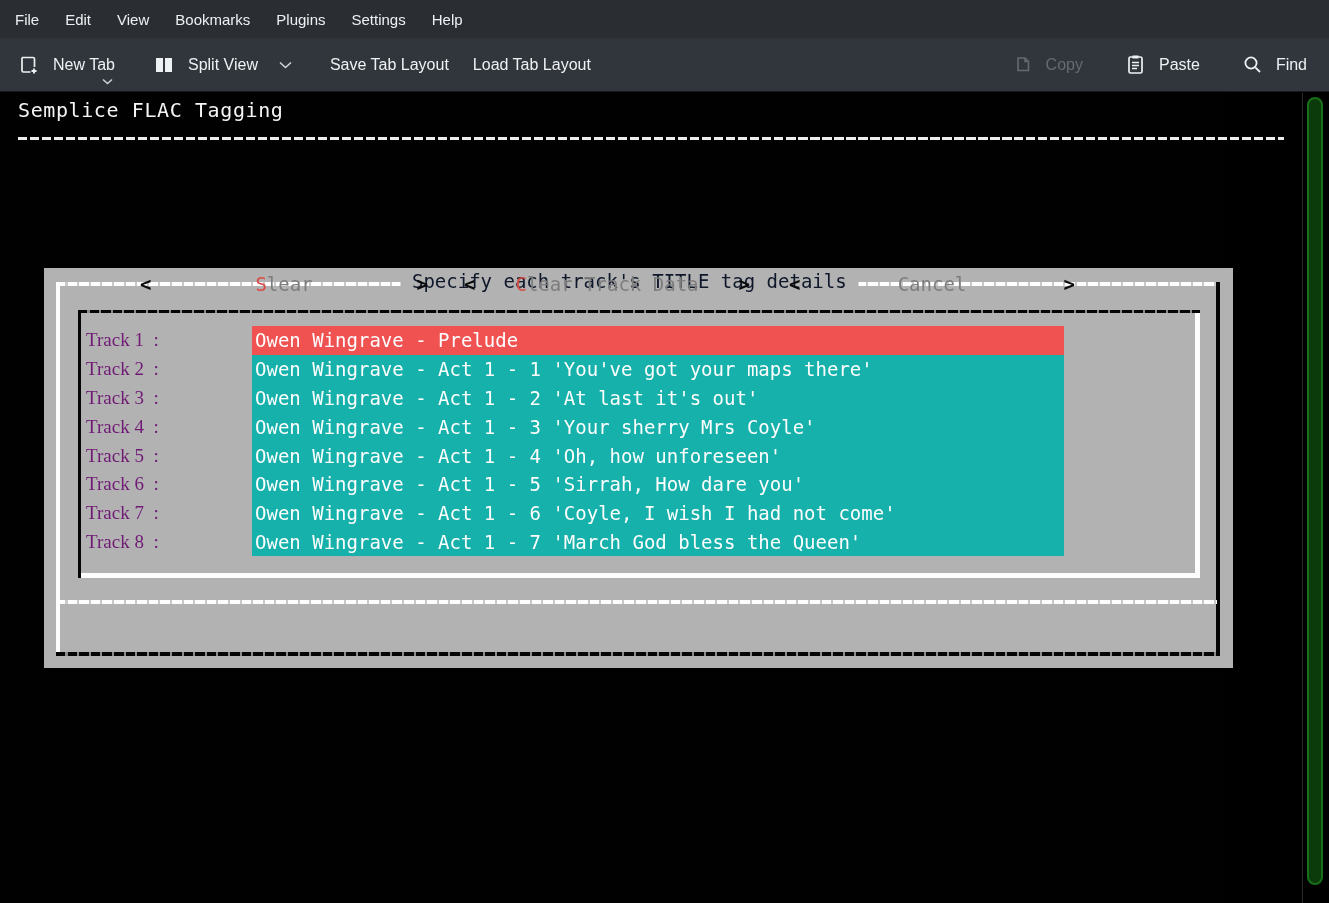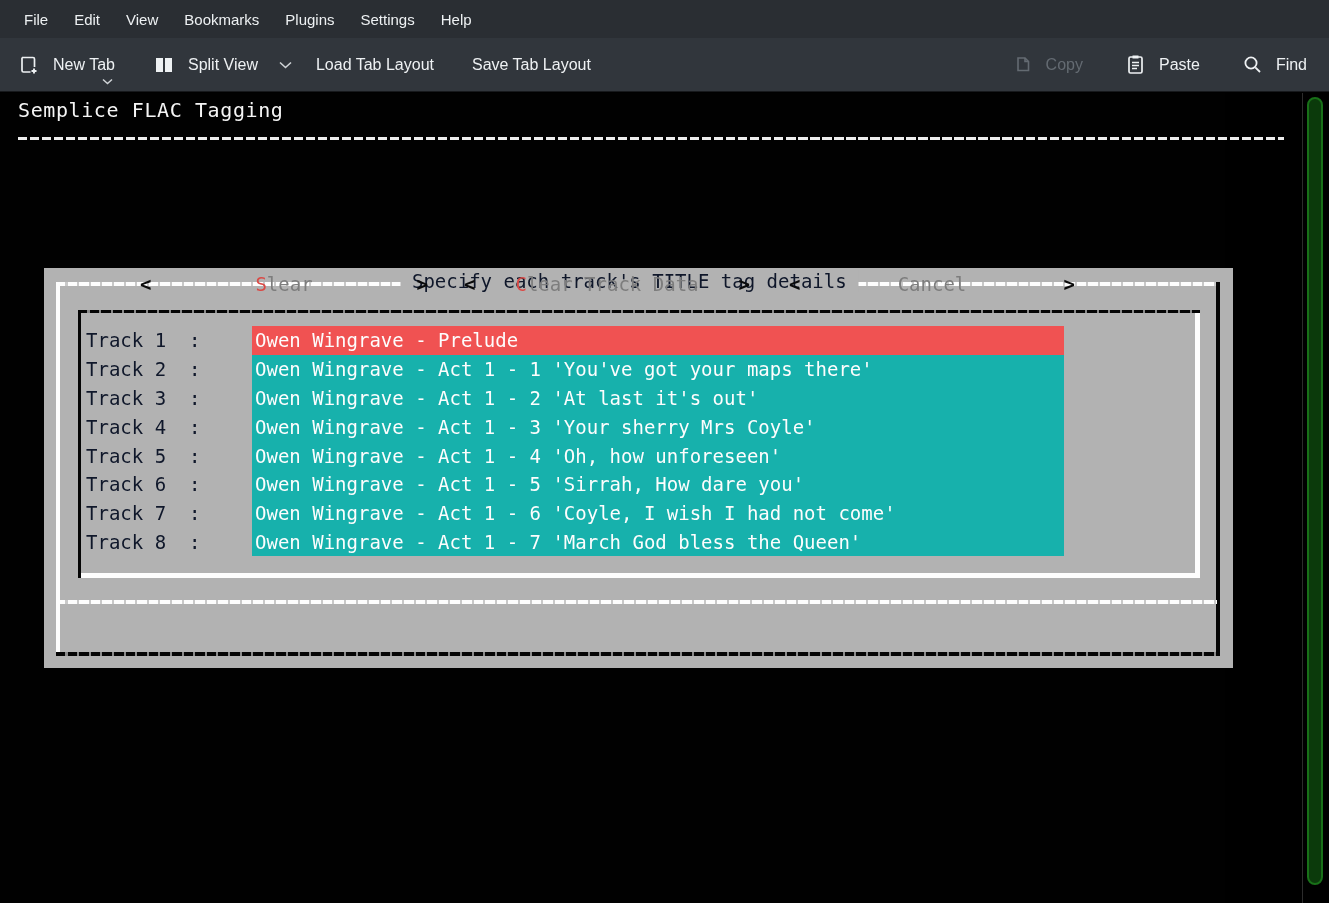--- a/index.html
+++ b/index.html
@@ -2,21 +2,21 @@
 <html><head>
 <meta charset="utf-8">
 <style>
   * { margin:0; padding:0; box-sizing:border-box; }
   html,body { width:1329px; height:903px; overflow:hidden; background:#000; }
   body { font-family:"Liberation Sans", sans-serif; position:relative; }
 
   
   .menubar {
     position:absolute; left:0; top:0; width:1329px; height:38px;
-    background:#2a2e33; display:flex; align-items:center; padding-left:11px;
+    background:#2a2e33; display:flex; align-items:center; padding-left:2px;
   }
   .menubar .menu-item {
     color:#eef1f3; font-size:15px; padding:0 13px; height:38px;
     display:flex; align-items:center; cursor:default;
   }
   .toolbar {
     position:absolute; left:0; top:38px; width:1329px; height:54px;
     background:#31363c; display:flex; align-items:center;
     border-bottom:1px solid #17191c;
   }
@@ -70,21 +70,21 @@
     position:absolute; left:34px; top:42px; width:1122px; height:268px;
     background:#b2b2b2;
   }
   .fb-top    { position:absolute; left:0; top:0; width:1122px; height:3px; }
   .fb-left   { position:absolute; left:0; top:0; width:3px; height:268px; background:#050505; }
   .fb-right  { position:absolute; right:0; top:3px; width:5px; height:265px; background:#fdfdfd; }
   .fb-bottom { position:absolute; left:3px; bottom:0; width:1119px; height:5px; background:#fdfdfd; }
   .rows { position:absolute; left:0; top:16px; width:1122px; }
   .track-row { display:flex; align-items:center; height:28.8px; }
   .track-label {
-    width:174px; padding-left:8px; color:#0f172a; white-space:pre; flex:none;
+    width:174px; padding-left:8px; color:#701a75; white-space:pre; flex:none;font-family:Liberation Serif, serif;
   }
   .track-field {
     width:812px; height:28.8px; flex:none; display:flex; align-items:center;
     background:#17b1ac; color:#fdfdfd; white-space:pre; overflow:hidden;
     padding-left:3px; position:relative;
   }
   .track-field.focused { background:#f05252; }
   .text-cursor {
     position:absolute; left:3px; bottom:2px; width:11px; height:2px; background:#fdfdfd;
   }
@@ -135,25 +135,25 @@
           <rect x="12" y="4" width="7" height="14" fill="#eef1f3"></rect>
         </svg>
       </span>
       <span>Split View</span>
       <span class="chev-inline">
         <svg width="13" height="8" viewBox="0 0 13 8" fill="none" stroke="#cfd3d6" stroke-width="1.6">
           <path d="M1 1.5 L6.5 6.5 L12 1.5"></path>
         </svg>
       </span>
     </div>
+    <div class="tbtn" style="margin-left:14px;">
+      <span>Save Tab Layout</span>
+    </div>
     <div class="tbtn">
       <span>Load Tab Layout</span>
-    </div>
-    <div class="tbtn" style="margin-left:14px;">
-      <span>Save Tab Layout</span>
     </div>
   </div>
   <div class="tb-right">
     <div class="tbtn disabled">
       <span>
         <svg width="21" height="21" viewBox="0 0 21 21" fill="none" stroke="#646b72" stroke-width="1.6">
           <path d="M6 4 h7 l3.5 3.5 v9 h-10.5 z"></path>
           <path d="M13 4 v3.5 h3.5"></path>
         </svg>
       </span>

